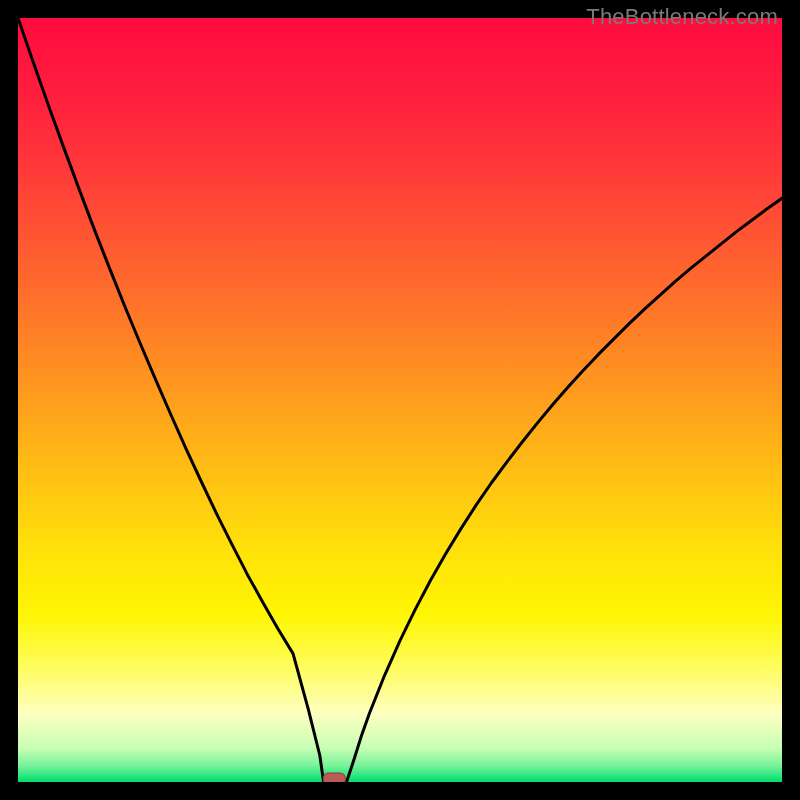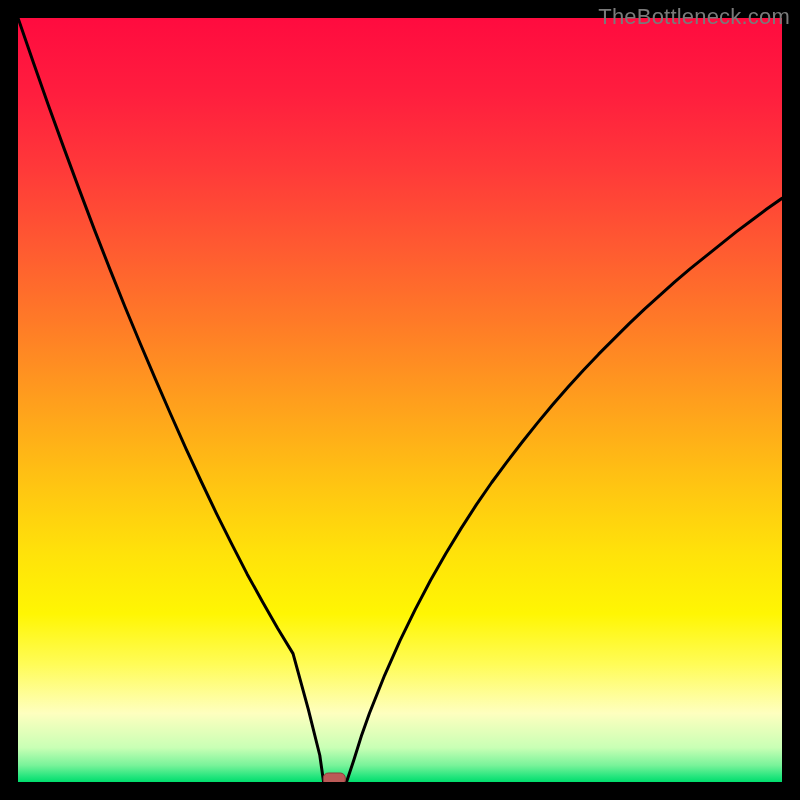--- a/index.html
+++ b/index.html
@@ -22,21 +22,21 @@
   .plot {
     position: absolute;
     left: 0;
     top: 0;
     width: 764px;
     height: 764px;
   }
   .attribution {
     position: absolute;
     top: 4px;
-    right: 10px;
+    right: 22px;
     color: #7a7a7a;
     font-size: 22px;
     font-weight: 500;
     letter-spacing: 0.2px;
   }
 </style>
 </head>
 <body>
 
 <div class="frame">

